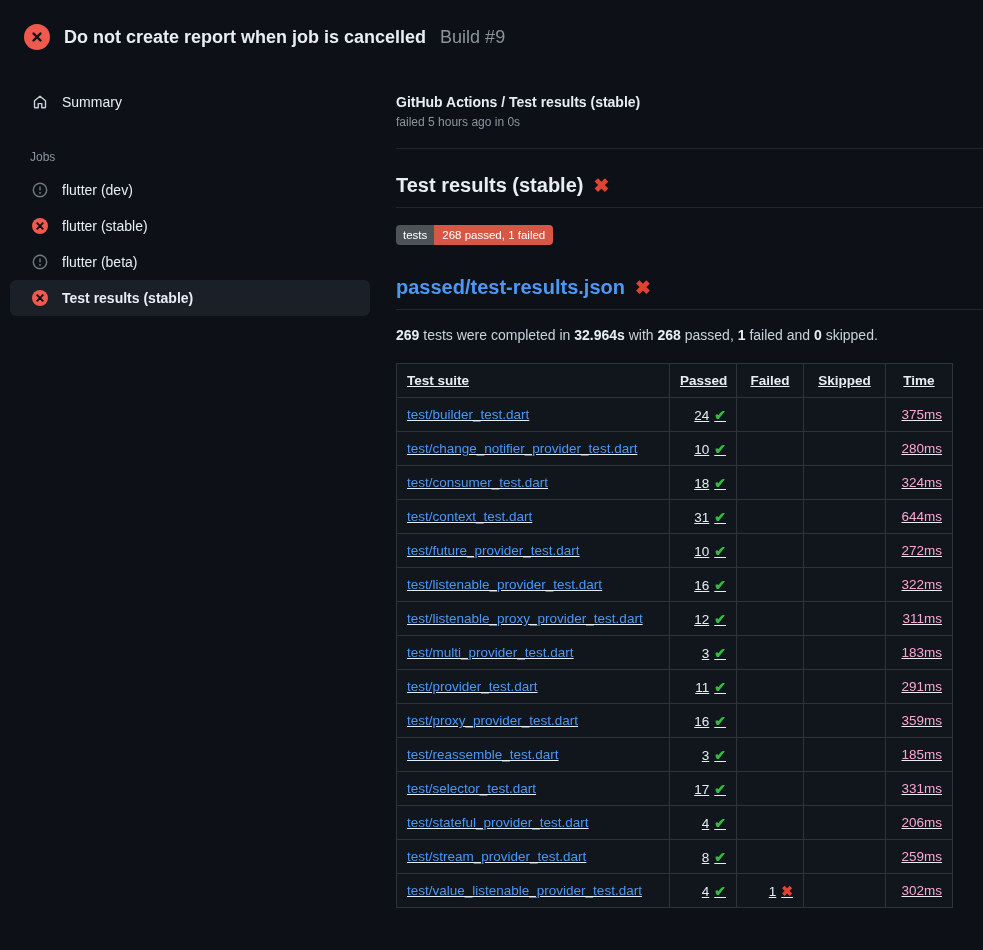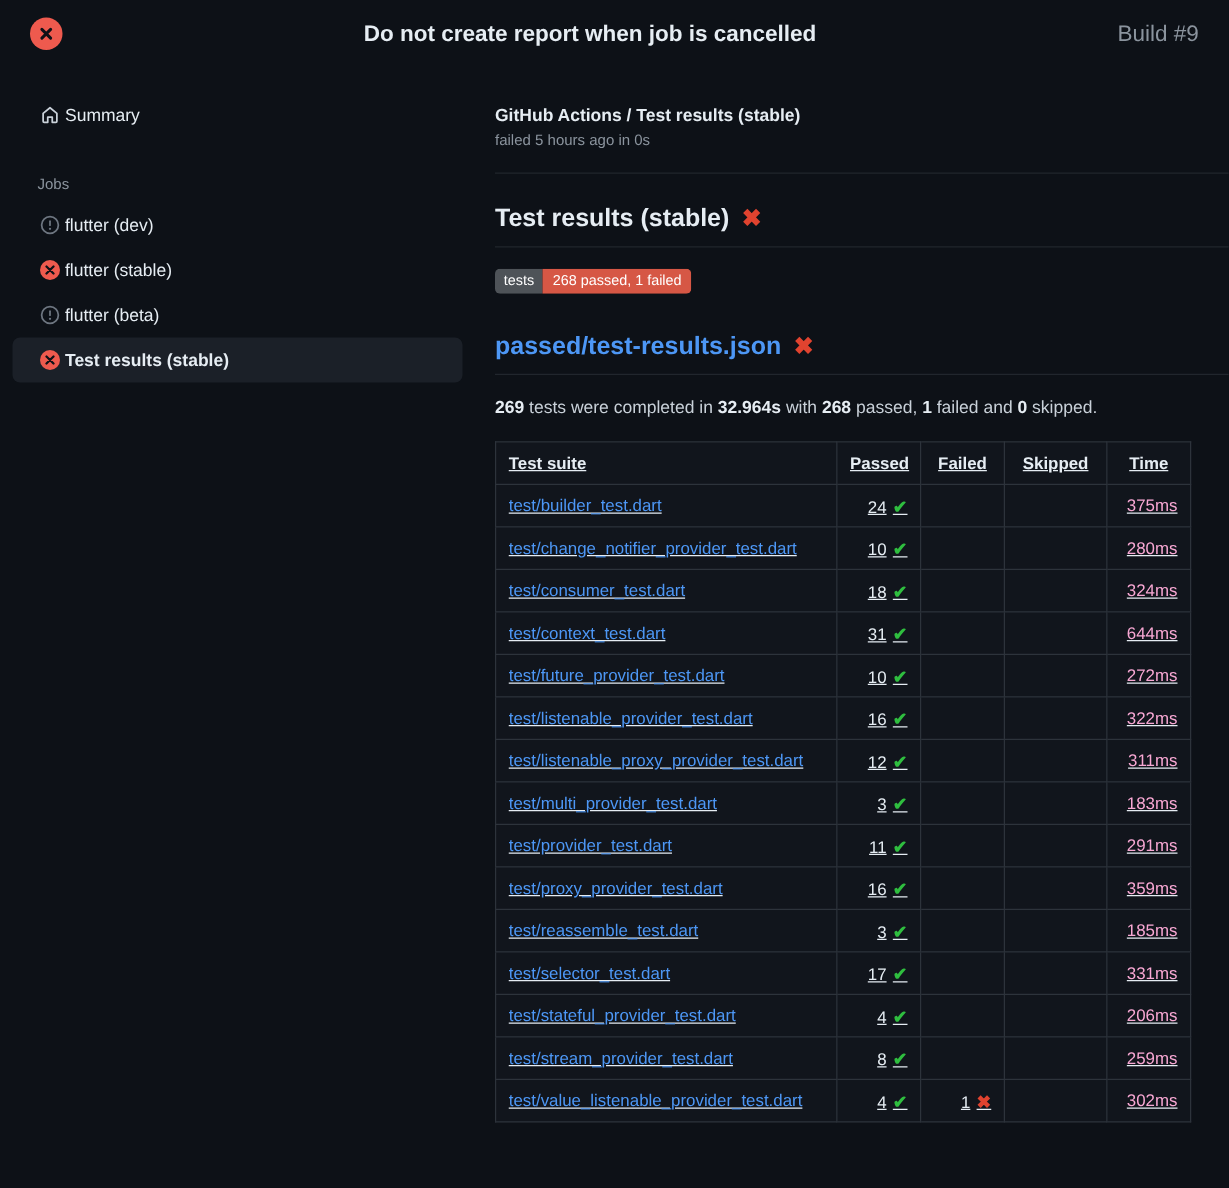--- a/index.html
+++ b/index.html
@@ -6,40 +6,39 @@
   html,body { width:983px; height:950px; overflow:hidden; }
   body {
     background:#0d1117;
     color:#e6edf3;
     font-family:"Liberation Sans", sans-serif;
     font-size:14px;
   }
   
   .page-header {
     display:flex; align-items:center; gap:14px;
-    padding:14px 24px 14px 24px;
-    justify-content:space-between;
+    padding:24px 24px 14px 24px;
   }
   .fail-circle {
     width:26px; height:26px; border-radius:50%;
     background:#ee5a4e; flex:0 0 auto;
     display:flex; align-items:center; justify-content:center;
   }
   .fail-circle svg { display:block; }
   .page-title { font-size:18px; font-weight:bold; color:#e6edf3; }
   .build-no { font-size:18px; color:#8b949e; }
 
   
   .layout { display:flex; align-items:flex-start; }
   .sidebar { width:380px; flex:0 0 auto; padding-top:20px; }
   .main { flex:1 1 auto; padding:30px 0 0 16px; }
 
   
   .side-item {
-    display:flex; align-items:center; gap:4px;
+    display:flex; align-items:center; gap:14px;
     margin:0 10px; padding:10px 12px 10px 22px;
     border-radius:6px; font-size:14px; color:#e6edf3;
     cursor:pointer;
   }
   .side-item.selected { background:#1b2028; font-weight:bold; }
   .jobs-label { margin:30px 0 8px 30px; font-size:12px; color:#8b949e; }
   .icon-16 { width:16px; height:16px; flex:0 0 auto; display:flex; align-items:center; justify-content:center; }
   .fail-dot {
     width:16px; height:16px; border-radius:50%; background:#ee5a4e;
     display:flex; align-items:center; justify-content:center;

